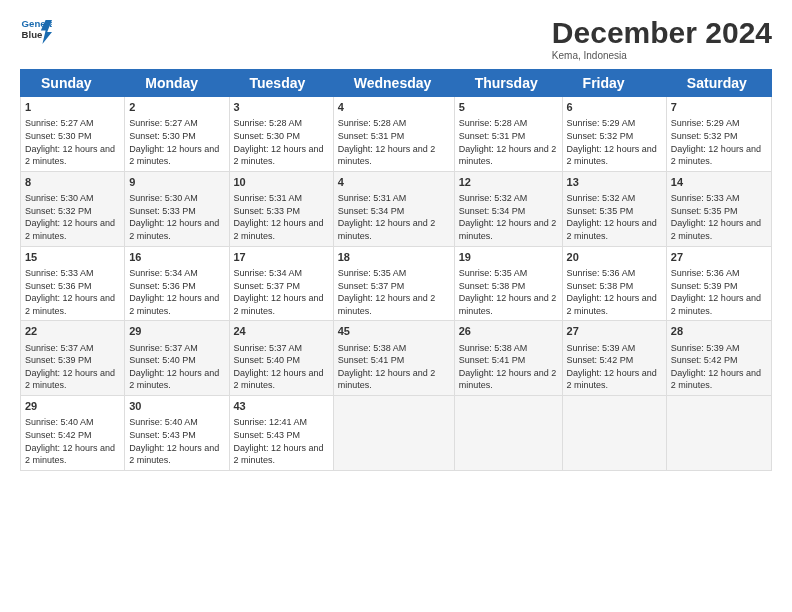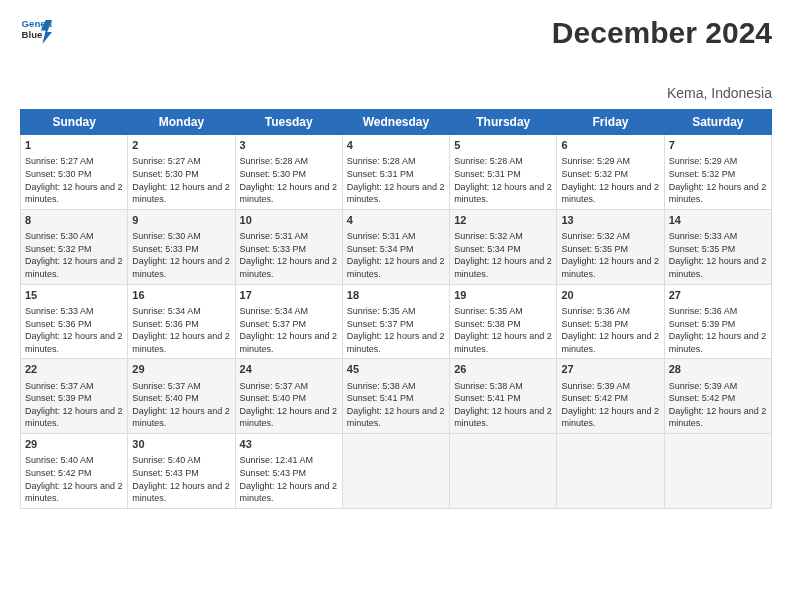--- a/index.html
+++ b/index.html
@@ -24,45 +24,43 @@
     .logo {
       display: flex;
       align-items: center;
       gap: 4px;
     }
     .logo-icon {
       width: 32px;
       height: 28px;
     }
     .title-block {
-      text-align: right;
     }
     .main-title {
       font-size: 30px;
       font-weight: bold;
       color: #333;
     }
     .subtitle {
-      font-size: 14px;
+      font-size: 10px;
       color: #555;
-      margin-top: 35px;
     }
     table {
       width: 100%;
       border-collapse: collapse;
       font-size: 9.5px;
     }
     thead tr {
       background: #2a6ebb;
       color: #fff;
     }
     thead th {
-      padding: 5px 12px;
-      text-align: center;
-      font-size: 12px;
+      padding: 5px 20px;
+      text-align: left;
+      font-size: 14px;
       font-weight: bold;
       border: 1px solid #2a6ebb;
     }
     tbody tr {
       vertical-align: top;
       border-bottom: 1px solid #ddd;
     }
     tbody tr:nth-child(odd) {
       background: #fff;
     }

